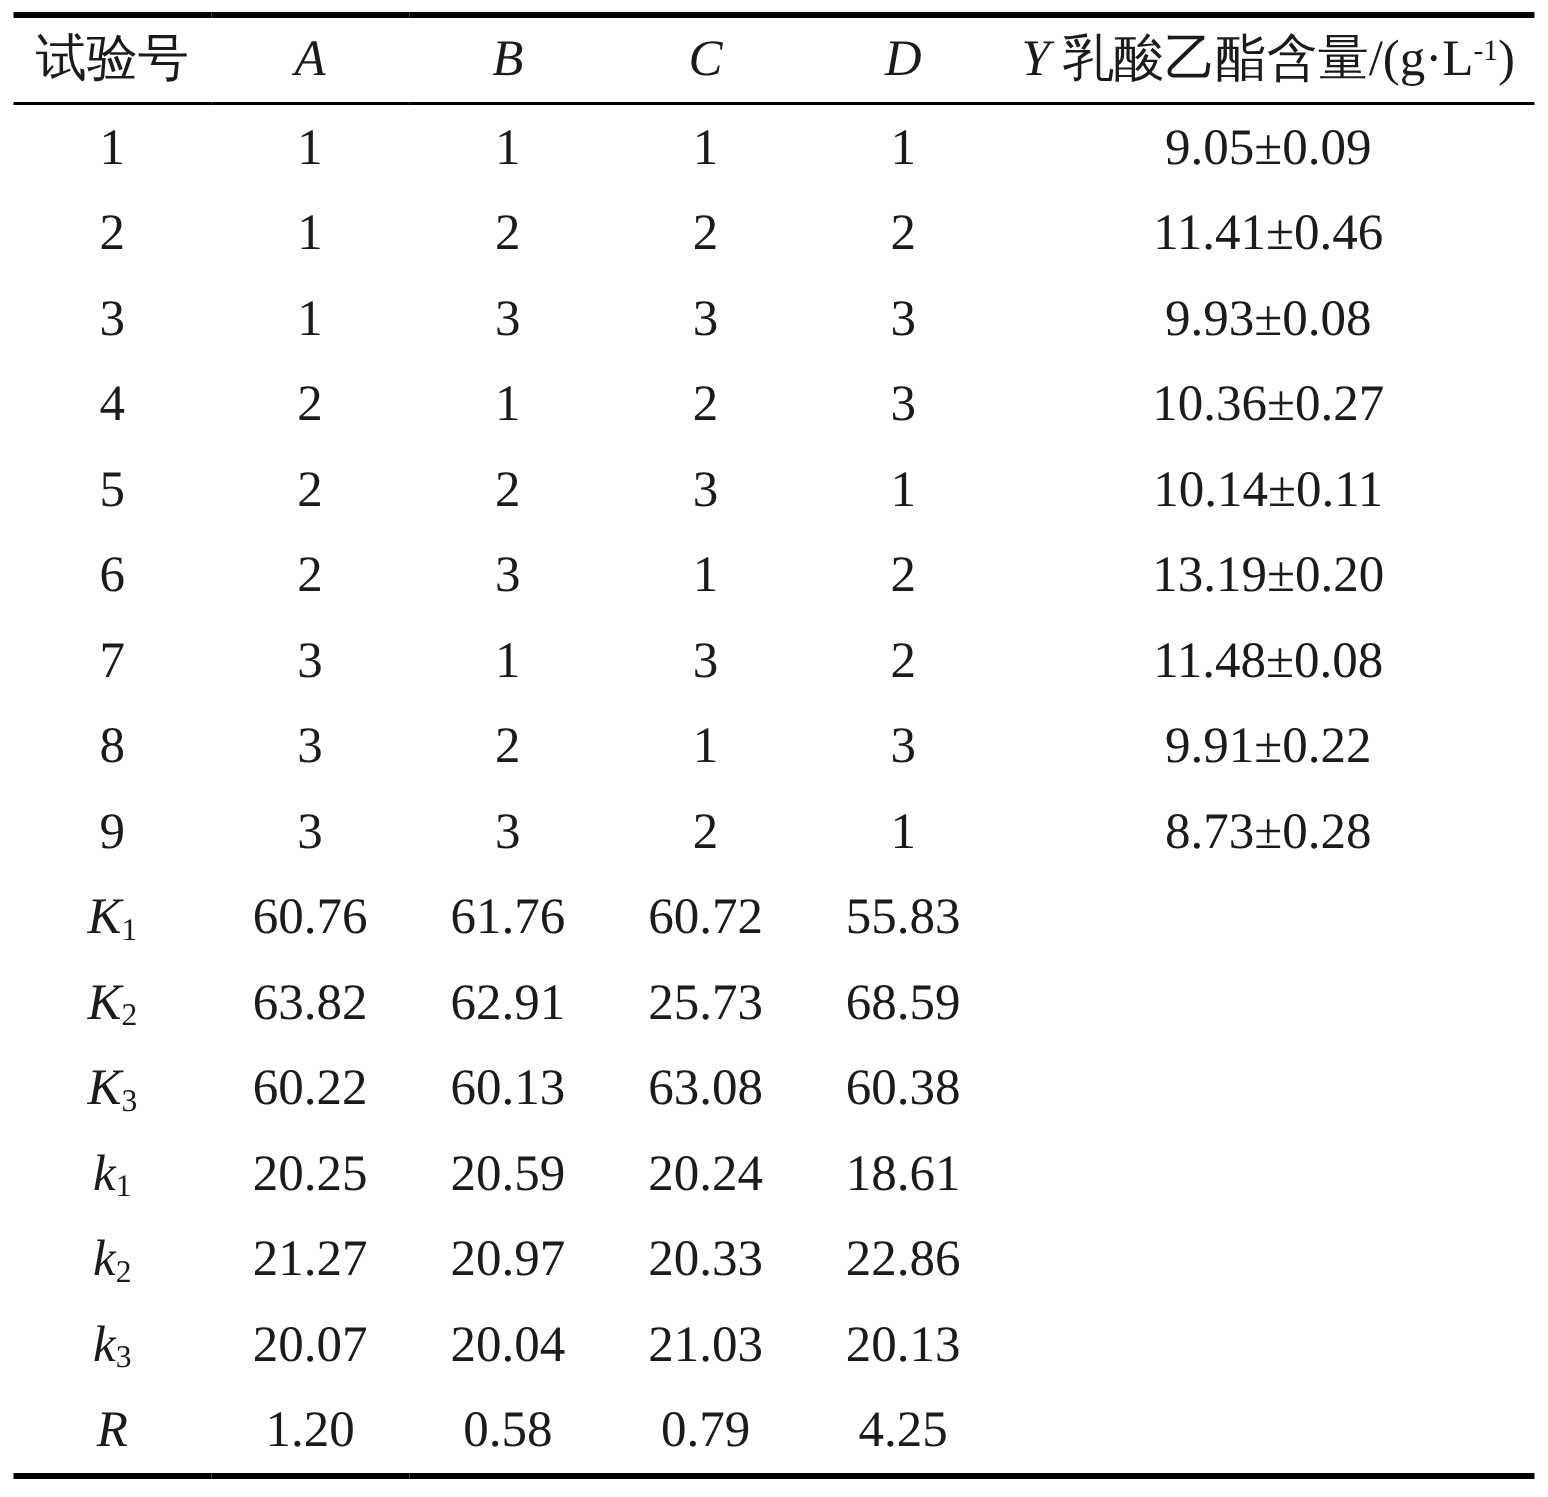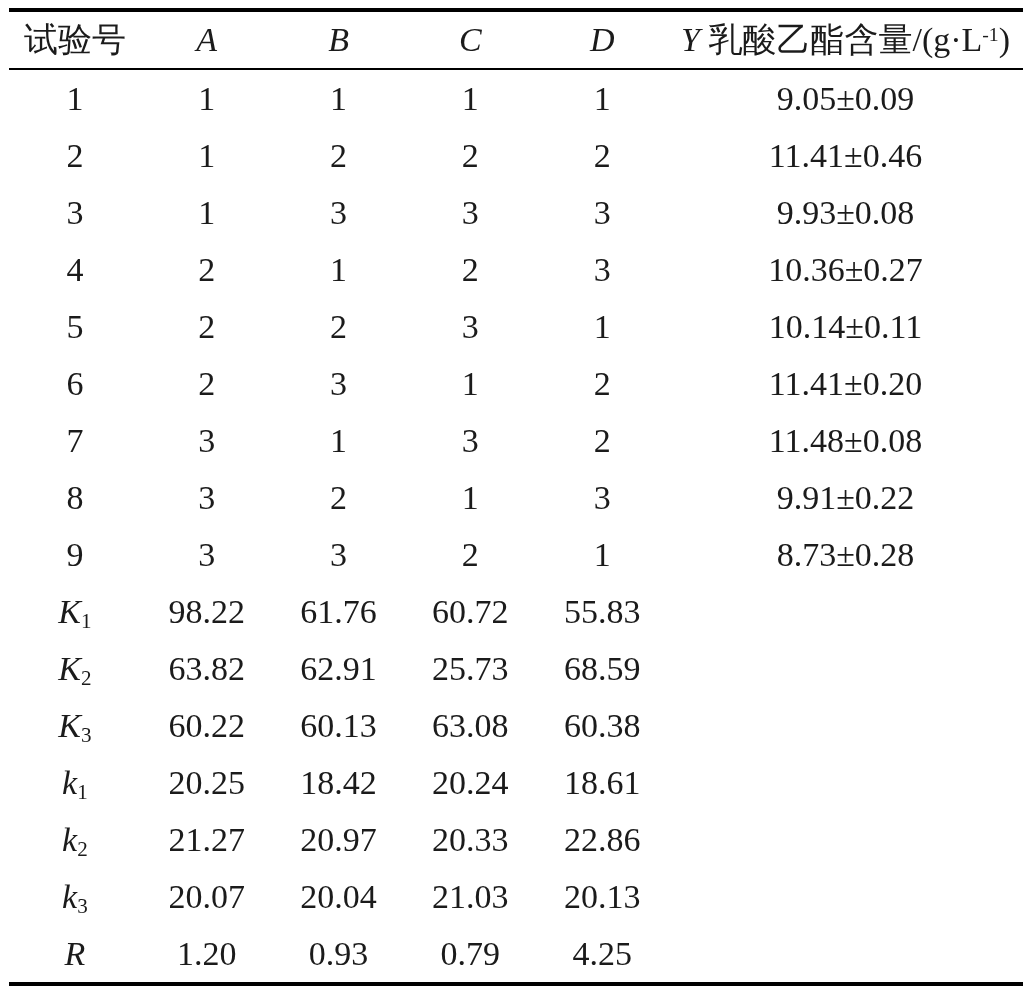--- a/index.html
+++ b/index.html
@@ -114,21 +114,21 @@
           <td>3</td>
           <td>1</td>
           <td>10.14±0.11</td>
         </tr>
         <tr>
           <td>6</td>
           <td>2</td>
           <td>3</td>
           <td>1</td>
           <td>2</td>
-          <td>11.41±0.20</td>
+          <td>13.19±0.20</td>
         </tr>
         <tr>
           <td>7</td>
           <td>3</td>
           <td>1</td>
           <td>3</td>
           <td>2</td>
           <td>11.48±0.08</td>
         </tr>
         <tr>
@@ -142,21 +142,21 @@
         <tr>
           <td>9</td>
           <td>3</td>
           <td>3</td>
           <td>2</td>
           <td>1</td>
           <td>8.73±0.28</td>
         </tr>
         <tr>
           <td><i>K</i><sub>1</sub></td>
-          <td>98.22</td>
+          <td>60.76</td>
           <td>61.76</td>
           <td>60.72</td>
           <td>55.83</td>
           <td></td>
         </tr>
         <tr>
           <td><i>K</i><sub>2</sub></td>
           <td>63.82</td>
           <td>62.91</td>
           <td>25.73</td>
@@ -167,21 +167,21 @@
           <td><i>K</i><sub>3</sub></td>
           <td>60.22</td>
           <td>60.13</td>
           <td>63.08</td>
           <td>60.38</td>
           <td></td>
         </tr>
         <tr>
           <td><i>k</i><sub>1</sub></td>
           <td>20.25</td>
-          <td>18.42</td>
+          <td>20.59</td>
           <td>20.24</td>
           <td>18.61</td>
           <td></td>
         </tr>
         <tr>
           <td><i>k</i><sub>2</sub></td>
           <td>21.27</td>
           <td>20.97</td>
           <td>20.33</td>
           <td>22.86</td>
@@ -191,20 +191,20 @@
           <td><i>k</i><sub>3</sub></td>
           <td>20.07</td>
           <td>20.04</td>
           <td>21.03</td>
           <td>20.13</td>
           <td></td>
         </tr>
         <tr>
           <td><i>R</i></td>
           <td>1.20</td>
-          <td>0.93</td>
+          <td>0.58</td>
           <td>0.79</td>
           <td>4.25</td>
           <td></td>
         </tr>
       </tbody>
   </table>
 </div>
 
 </body></html>

